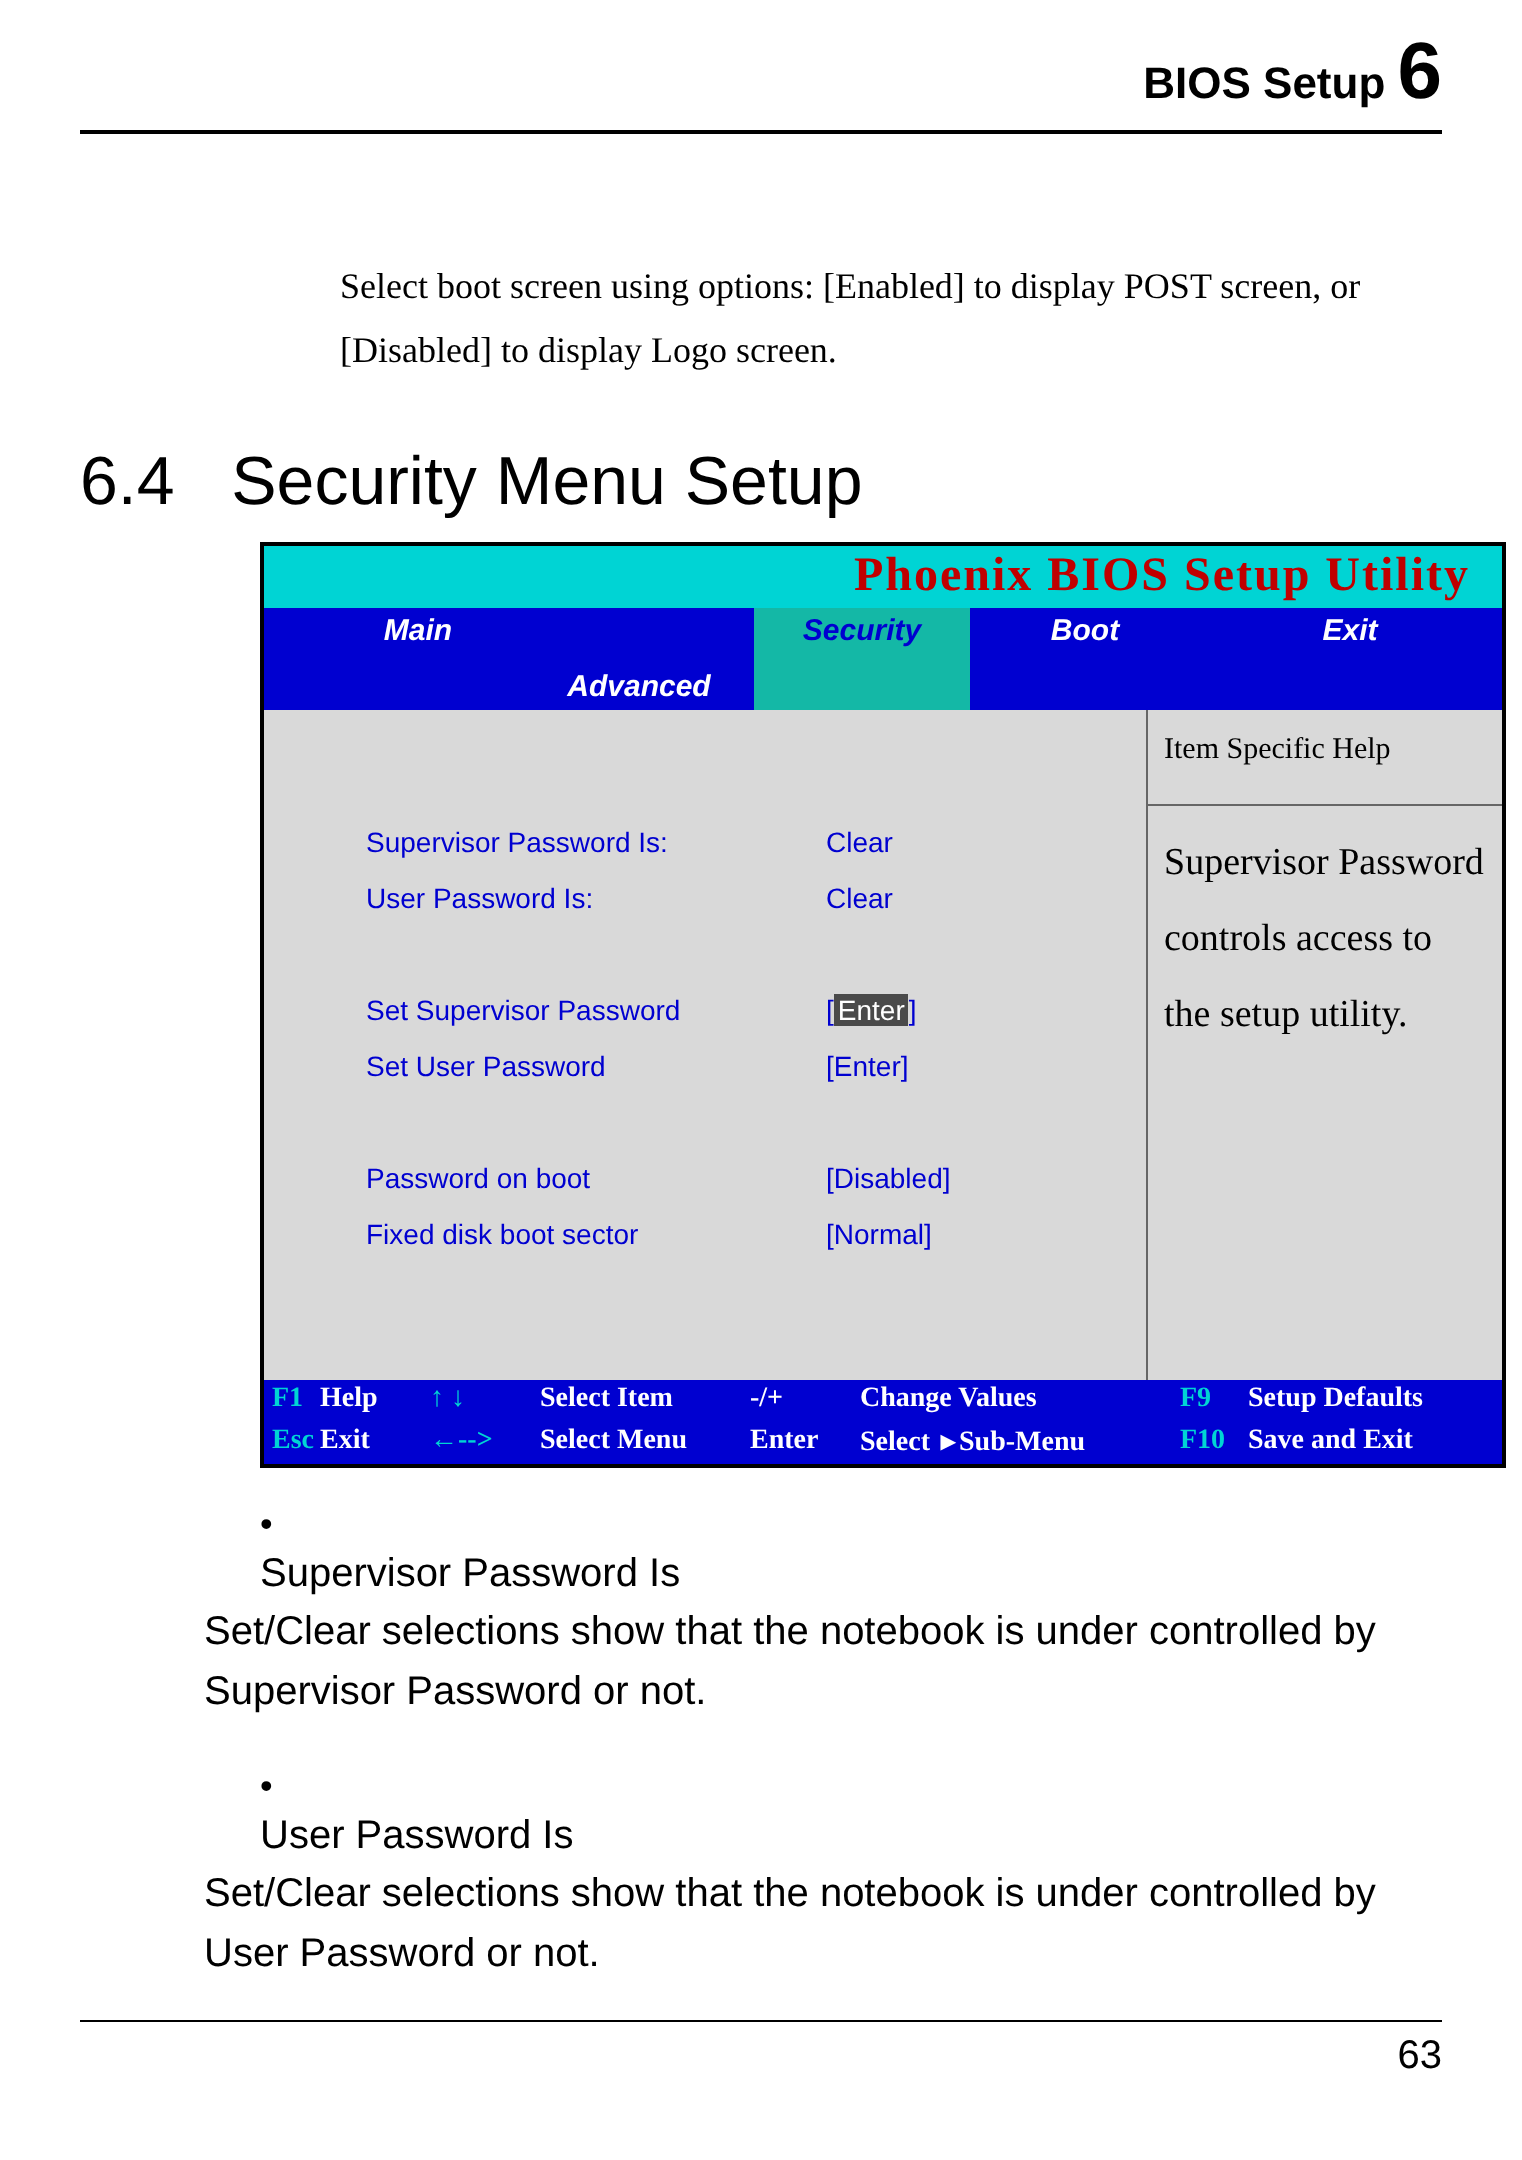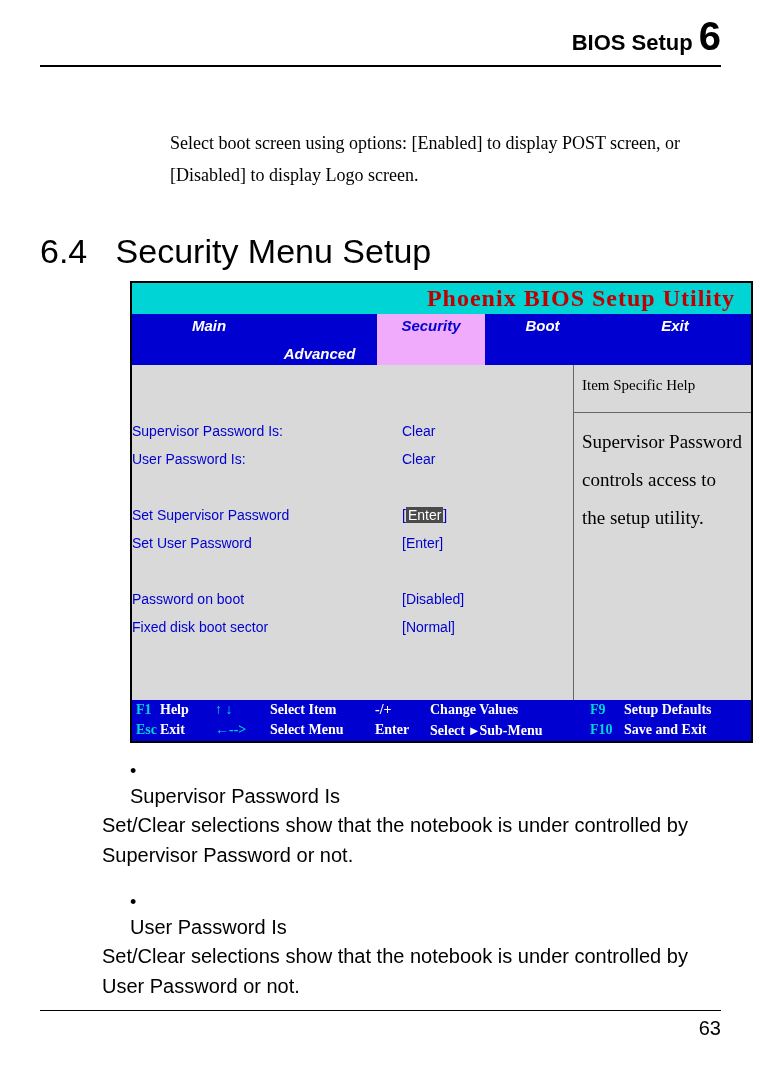--- a/index.html
+++ b/index.html
@@ -24,21 +24,21 @@
     .header-num {
       font-size: 40px;
       font-weight: bold;
       display: inline;
       vertical-align: baseline;
     }
     .intro {
       font-family: Georgia, serif;
       font-size: 18px;
       line-height: 1.8;
-      margin: 60px 0 40px 130px;
+      margin: 60px 0 30px 130px;
     }
     .section-heading {
       font-size: 34px;
       font-weight: normal;
       margin: 30px 0 10px 0;
     }
     .bios-box {
       border: 2px solid #000;
       margin-left: 90px;
       width: 623px;
@@ -61,21 +61,21 @@
       font-weight: bold;
       font-size: 15px;
     }
     .bios-tab {
       padding: 3px 0;
       text-align: center;
       font-style: italic;
     }
     .bios-tab.main { width: 130px; padding-left: 24px;}
     .bios-tab.advanced { width: 115px; margin-top: 28px; }
-    .bios-tab.security { width: 108px; background: #f0abfc; color: #0000d0; }
+    .bios-tab.security { width: 108px; background: #14b8a6; color: #0000d0; }
     .bios-tab.boot { width: 115px; }
     .bios-tab.exit { width: 150px; }
     .bios-body {
       display: flex;
       background: #d9d9d9;
       height: 335px;
     }
     .bios-left {
       flex: 1;
       padding: 10px 0 0 0;
@@ -83,20 +83,22 @@
     }
     .bios-row {
       display: flex;
       color: #0000d0;
       font-size: 14px;
       height: 28px;
       align-items: center;
     }
     .bios-label {
       width: 270px;
+      padding-left: 40px;
+      margin-left: 11px;
     }
     .bios-value {
       width: 150px;
     }
     .highlighted {
       background: #4a4a4a;
       color: #fff;
       padding: 0 2px;
     }
     .bios-right {

